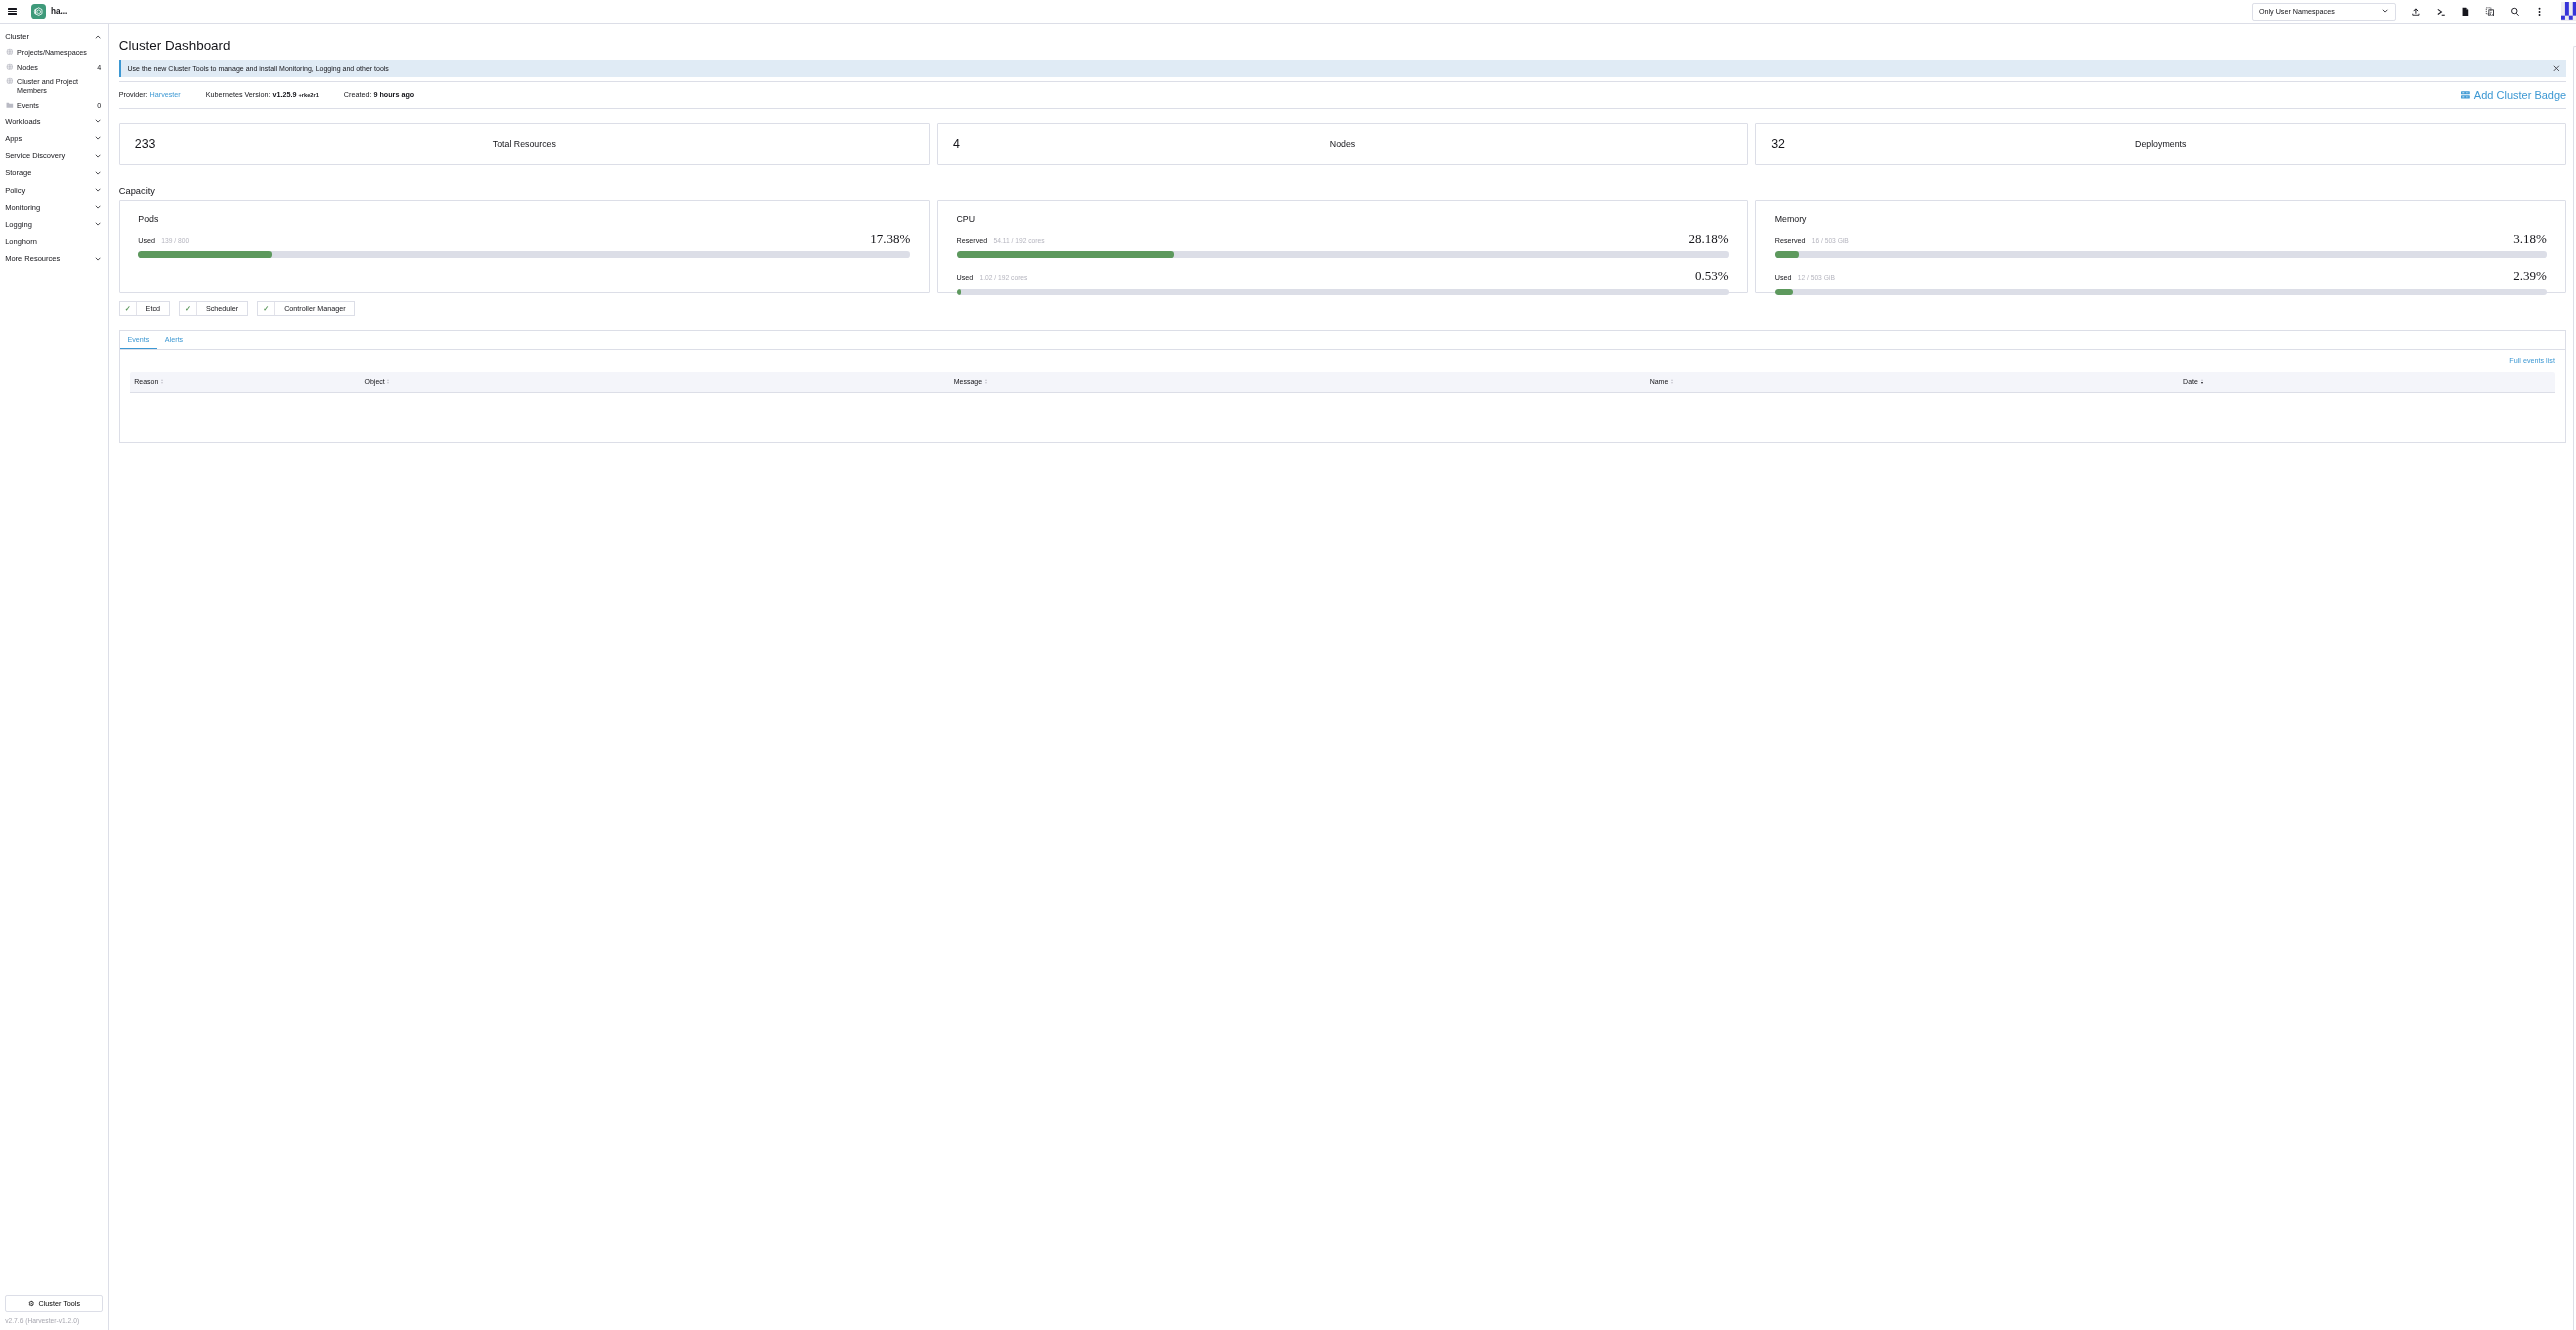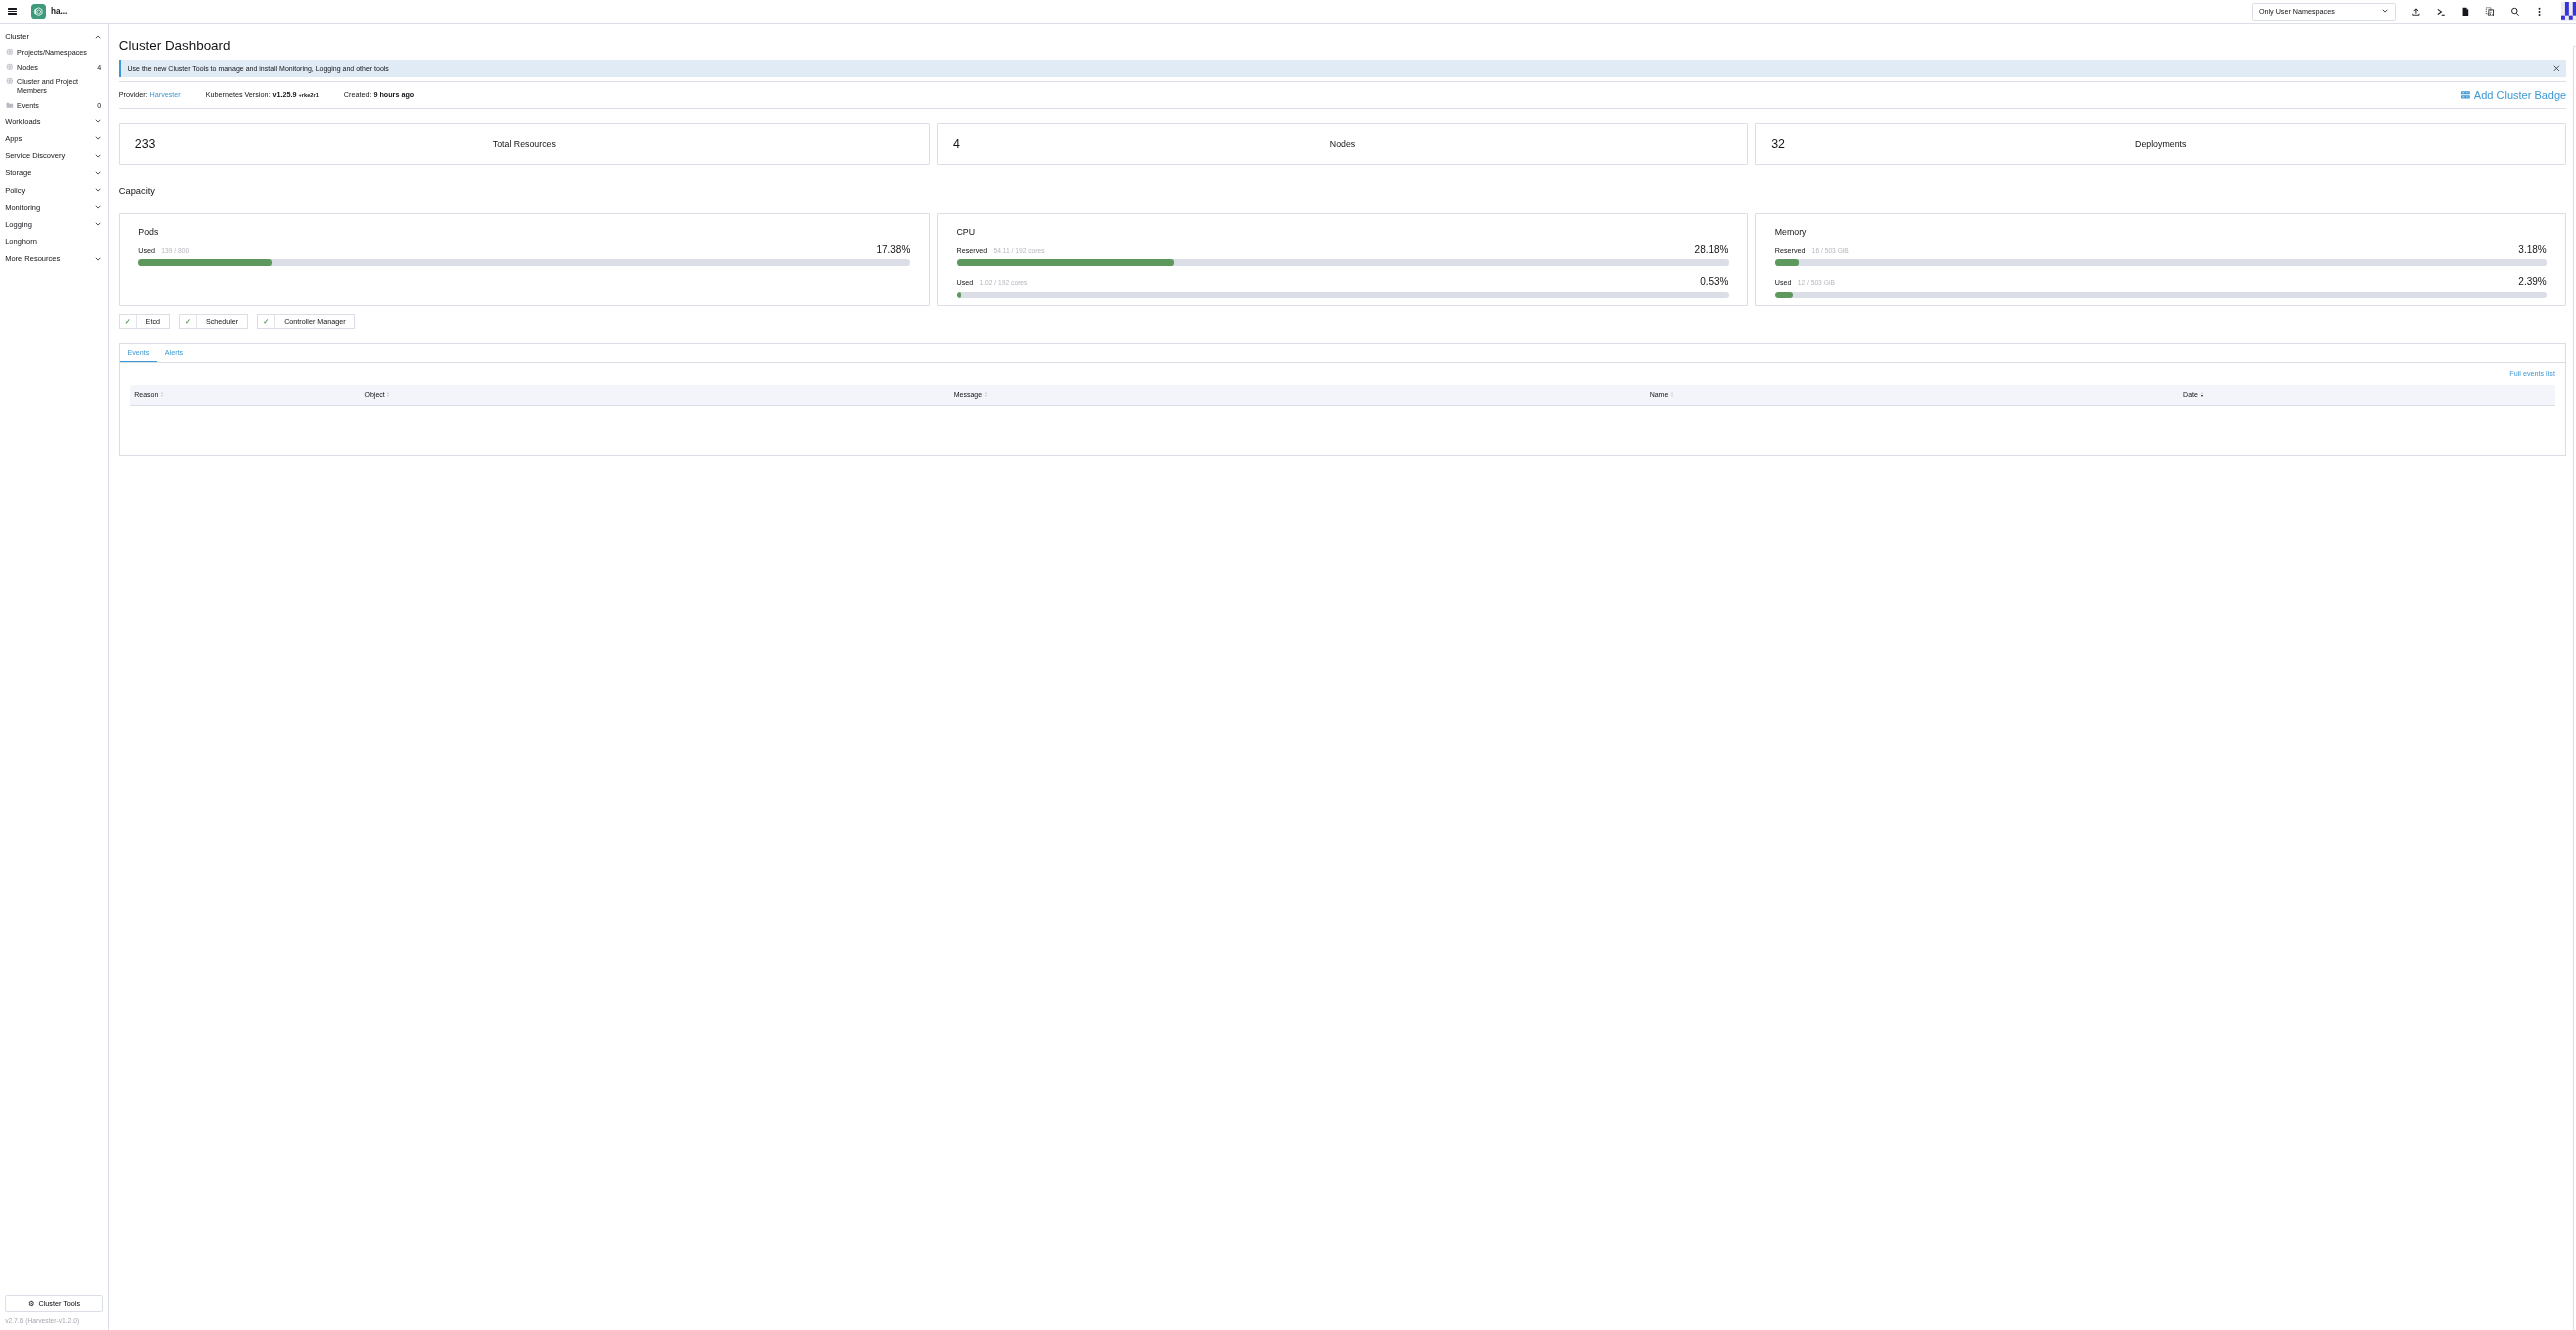--- a/index.html
+++ b/index.html
@@ -48,27 +48,27 @@
   .glance .suffix { font-size:5.7px; font-weight:700; }
   .badge-link { margin-left:auto; color:#3d98d3; font-size:11px; display:flex; align-items:center; gap:3.6px; cursor:pointer; }
 
   .cards { display:flex; gap:7.2px; margin-top:13.4px; }
   .stat-card { flex:1; height:42px; border:0.5px solid #dcdee7; border-radius:1px; background:#fff;
     display:flex; align-items:center; position:relative; }
   .stat-card .num { font-size:12.4px; font-weight:400; margin-left:15px; }
   .stat-card .lbl { position:absolute; left:0; right:0; text-align:center; font-size:8.8px; }
 
   .cap-h { font-size:9.3px; font-weight:400; margin-top:21px; }
-  .cap-cards { display:flex; gap:7.2px; margin-top:17px; }
+  .cap-cards { display:flex; gap:7.2px; margin-top:4px; }
   .cap-card { flex:1; height:93px; border:0.5px solid #dcdee7; border-radius:1px; background:#fff; padding:13px 18.5px; }
   .cap-title { font-size:8.8px; margin-bottom:7.2px; }
   .meter-row { display:flex; align-items:baseline; font-size:7.2px; margin-top:1.5px; }
   .meter-row .m-label { font-weight:700; font-weight:400; }
   .meter-row .m-frac { color:#b5b5bf; font-size:6.7px; margin-left:6.2px; }
-  .meter-row .m-pct { margin-left:auto; font-size:10px; }
+  .meter-row .m-pct { margin-left:auto; font-size:13px;font-family:Liberation Serif, serif; }
   .track { height:6.2px; border-radius:3.1px; background:#dcdee7; margin-top:4.6px; margin-bottom:10.8px; overflow:hidden; }
   .fill { height:100%; border-radius:3.1px; background:#5d995d; min-width:4.6px; }
 
   .comp-row { display:flex; gap:9.3px; margin-top:8.8px; }
   .comp { height:14.4px; border:0.5px solid #dcdee7; background:#fff; display:flex; align-items:stretch; }
   .comp .chk { width:17px; display:flex; align-items:center; justify-content:center; color:#5d995d;
     font-size:7.2px; font-weight:700; border-right:0.5px solid #e3e3ea; }
   .comp .c-lbl { display:flex; align-items:center; padding:0 8.8px; font-size:7.2px; }
 
   .panel { margin-top:14.4px; border:0.5px solid #dcdee7; background:#fff; height:113px; }

